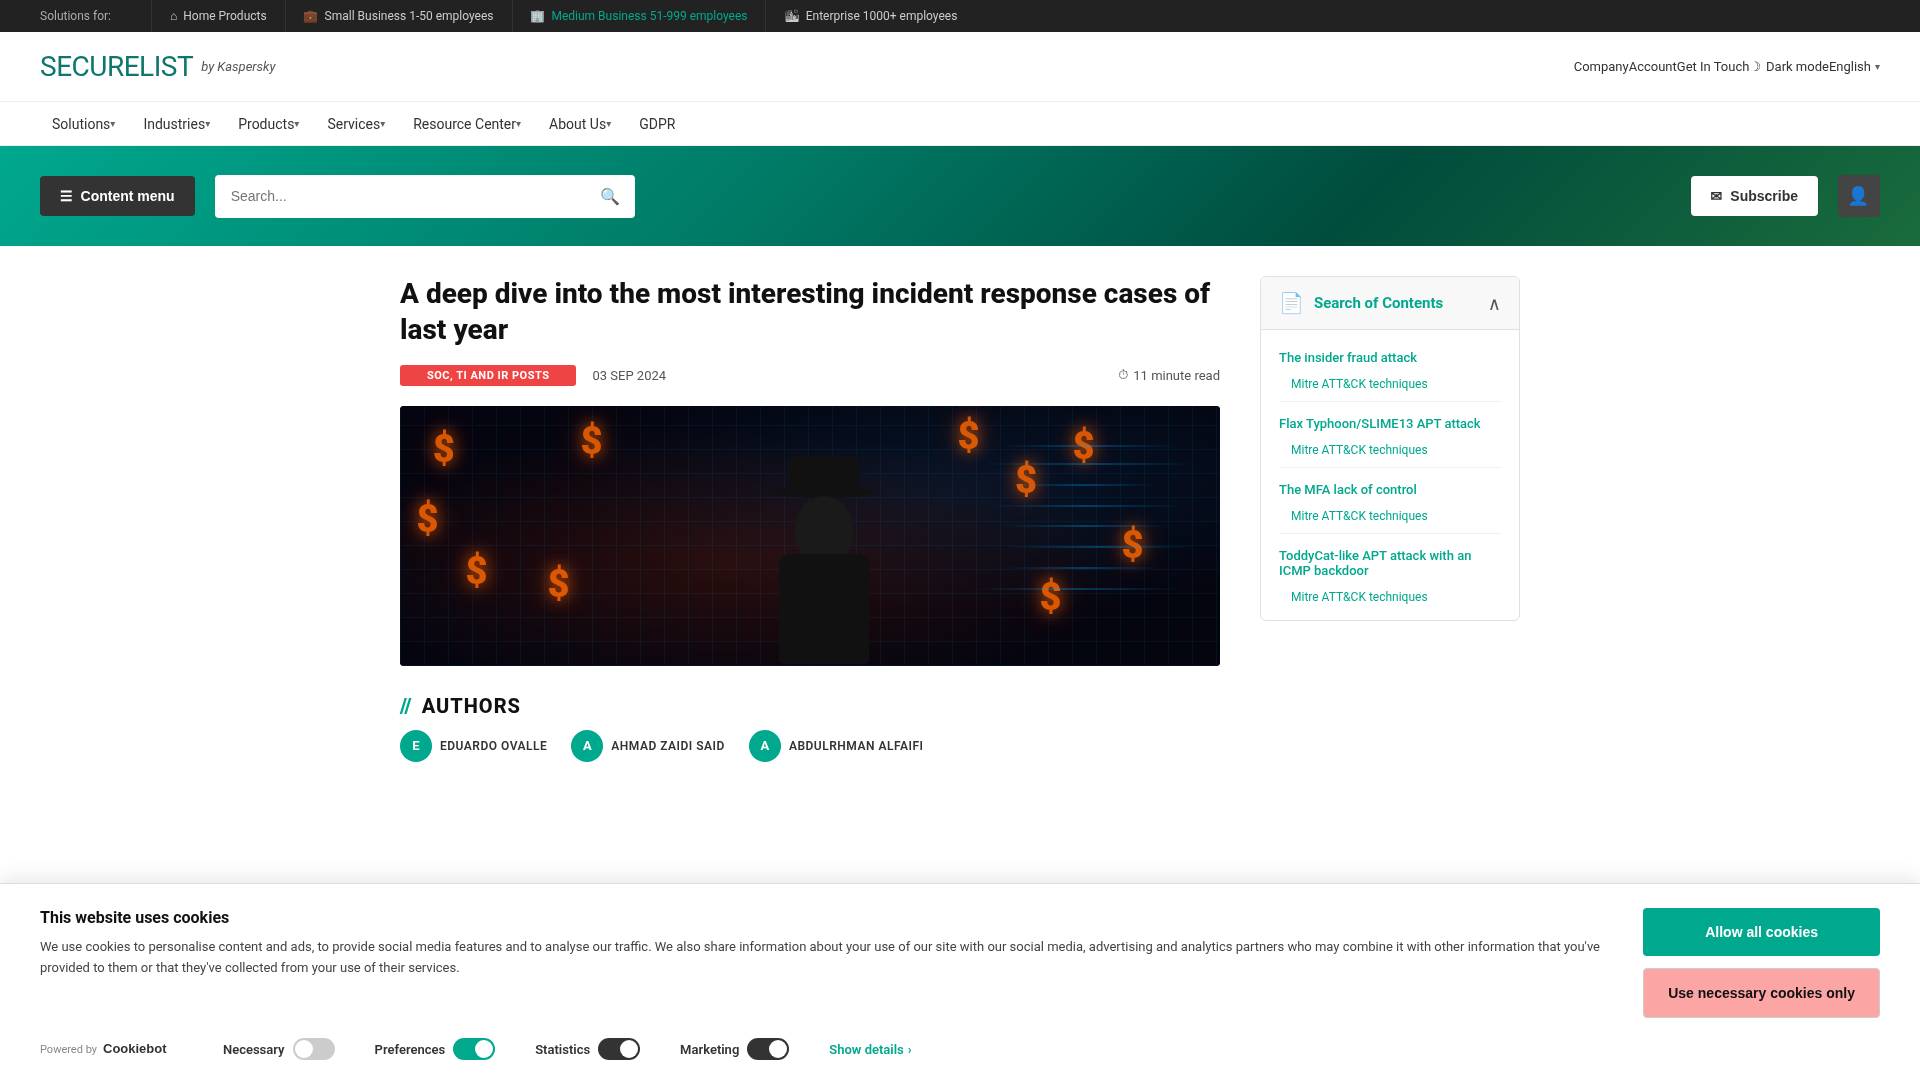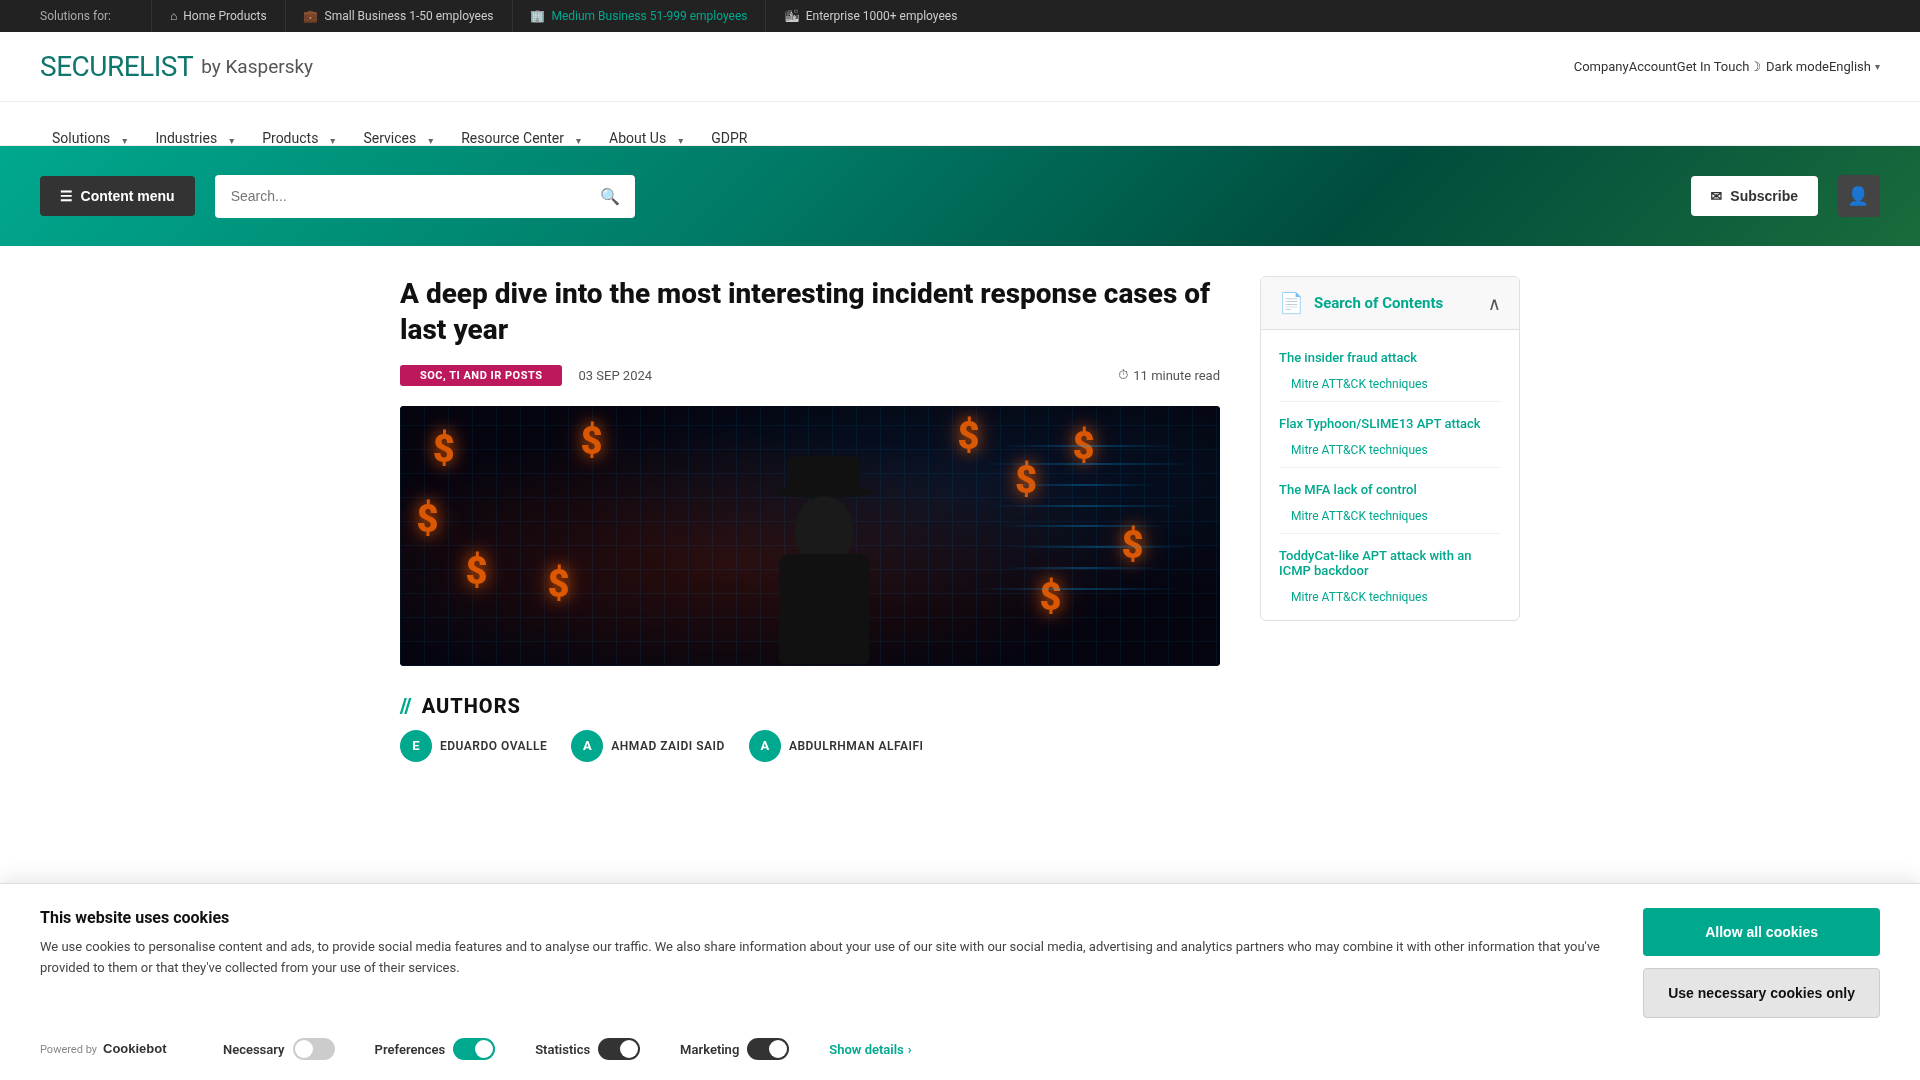--- a/index.html
+++ b/index.html
@@ -9,47 +9,47 @@
     .top-bar { background: #222; color: #aaa; font-size: 12px; padding: 0 40px; height: 32px; display: flex; align-items: center; gap: 30px; }
     .top-bar-item { display: flex; align-items: center; gap: 6px; color: #ccc; cursor: pointer; }
     .top-bar-item.active { color: #00a88e; }
     .top-bar-items { display: flex; gap: 0; margin-left: 10px; }
     .top-bar-item { padding: 0 18px; height: 32px; display: flex; align-items: center; gap: 6px; border-left: 1px solid #333; }
 
     
     .main-nav { display: flex; align-items: center; justify-content: space-between; padding: 0 40px; height: 70px; border-bottom: 1px solid #eee; }
     .logo { display: flex; align-items: center; gap: 8px; text-decoration: none; }
     .logo-text { font-size: 28px; font-weight: 400; color: #0f766e; letter-spacing: -0.5px; }
-    .logo-by { font-size: 19px; color: #555; }
+    .logo-by { font-size: 13px; color: #555; font-style: italic; }
     .nav-right { display: flex; align-items: center; }
     .nav-link { font-size: 13px; color: #333; text-decoration: none; cursor: pointer; }
     .dark-mode-btn { display: flex; align-items: center; gap: 5px; font-size: 13px; color: #333; cursor: pointer; }
     .lang-btn { display: flex; align-items: center; gap: 4px; font-size: 13px; color: #333; cursor: pointer; }
 
     
     .sub-nav { display: flex; align-items: center; padding: 0 40px; height: 44px; border-bottom: 1px solid #eee; gap: 4px; }
-    .sub-nav-item { font-size: 14px; color: #333; padding: 0 12px; height: 44px; display: flex; align-items: flex-end; gap: 12px; cursor: pointer; text-decoration: none; }
+    .sub-nav-item { font-size: 14px; color: #333; padding: 0 12px; height: 44px; display: flex; align-items: center; gap: 0; cursor: pointer; text-decoration: none; }
     .chevron { font-size: 10px; color: #666; }
 
     
     .hero-bar { background: linear-gradient(135deg, #00a88e 0%, #007a66 40%, #004d3d 70%, #1a6b3c 100%); padding: 25px 40px; display: flex; align-items: center; gap: 20px; min-height: 100px; }
     .content-menu-btn { background: #333; color: #fff; border: none; padding: 12px 20px; font-size: 14px; font-weight: 600; cursor: pointer; display: flex; align-items: center; gap: 8px; border-radius: 4px; white-space: nowrap; }
     .search-container { display: flex; flex: 1; max-width: 420px; }
     .search-input { flex: 1; padding: 12px 16px; border: none; font-size: 14px; outline: none; border-radius: 4px 0 0 4px; color: #404040; }
     .search-btn { background: #fff; border: none; padding: 12px 14px; cursor: pointer; border-radius: 0 4px 4px 0; display: flex; align-items: center; }
     .subscribe-btn { background: #fff; color: #333; border: none; padding: 12px 20px; font-size: 14px; font-weight: 600; cursor: pointer; display: flex; align-items: center; gap: 8px; border-radius: 4px; white-space: nowrap; }
     .user-btn { background: #444; color: #fff; border: none; width: 42px; height: 42px; border-radius: 4px; cursor: pointer; display: flex; align-items: center; justify-content: center; font-size: 18px; }
     .hero-spacer { flex: 1; }
 
     
     .article-container { max-width: 1200px; margin: 0 auto; padding: 30px 40px; display: flex; gap: 40px; }
     .article-main { flex: 1; min-width: 0; }
     .article-title { font-size: 28px; font-weight: 800; color: #111; line-height: 1.3; margin-bottom: 16px; }
     .article-meta { display: flex; align-items: center; gap: 16px; margin-bottom: 20px; flex-wrap: wrap; }
-    .tag-badge { background: #be185d; color: #fff; font-size: 11px; font-weight: 700; padding: 4px 20px; border-radius: 3px; letter-spacing: 0.5px; }
+    .tag-badge { background: #ef4444; color: #fff; font-size: 11px; font-weight: 700; padding: 4px 27px; border-radius: 3px; letter-spacing: 0.5px; }
     .article-date { font-size: 13px; color: #555; }
     .read-time { font-size: 13px; color: #555; display: flex; align-items: center; gap: 5px; margin-left: auto; }
 
     
     .authors-section { margin-bottom: 20px; }
     .authors-heading { display: flex; align-items: center; gap: 10px; margin-bottom: 12px; }
     .authors-double-slash { color: #00a88e; font-size: 20px; font-weight: 900; }
     .authors-label { font-size: 20px; font-weight: 800; color: #111; letter-spacing: 1px; }
     .authors-list { display: flex; gap: 24px; flex-wrap: wrap; }
     .author-item { display: flex; align-items: center; gap: 8px; }
@@ -72,21 +72,21 @@
     .toc-divider { height: 1px; background: #f0f0f0; margin: 6px 18px; }
 
     
     .cookie-overlay { position: fixed; bottom: 0; left: 0; right: 0; background: #fff; border-top: 1px solid #ddd; z-index: 1000; padding: 24px 40px 20px; box-shadow: 0 -4px 20px rgba(0,0,0,0.1); }
     .cookie-top { display: flex; gap: 40px; align-items: flex-start; margin-bottom: 20px; }
     .cookie-content { flex: 1; }
     .cookie-title { font-size: 16px; font-weight: 700; color: #111; margin-bottom: 10px; }
     .cookie-text { font-size: 13px; color: #444; line-height: 1.6; }
     .cookie-btns { display: flex; flex-direction: column; gap: 12px; min-width: 220px; }
     .allow-all-btn { background: #00a88e; color: #fff; border: none; padding: 16px 24px; font-size: 14px; font-weight: 600; cursor: pointer; border-radius: 4px; text-align: center; white-space: nowrap; }
-    .necessary-btn { background: #e5e5e5; color: #111; border: 1px solid #ccc; padding: 16px 24px; font-size: 14px; font-weight: 600; cursor: pointer; border-radius: 4px; text-align: center; white-space: nowrap; }
+    .necessary-btn { background: #fca5a5; color: #111; border: 1px solid #ccc; padding: 16px 24px; font-size: 14px; font-weight: 600; cursor: pointer; border-radius: 4px; text-align: center; white-space: nowrap; }
     .cookie-controls { display: flex; align-items: center; gap: 40px; flex-wrap: wrap; }
     .cookiebot-credit { display: flex; align-items: center; gap: 6px; }
     .powered-by-text { font-size: 11px; color: #888; }
     .cookiebot-logo { font-size: 13px; font-weight: 700; color: #333; }
     .cookie-toggle-group { display: flex; align-items: center; gap: 8px; }
     .cookie-toggle-label { font-size: 13px; font-weight: 600; color: #333; }
     .toggle { display: inline-block; width: 42px; height: 22px; background: #ccc; border-radius: 11px; position: relative; cursor: pointer; transition: background 0.2s; }
     .toggle.on { background: #00a88e; }
     .toggle.dark { background: #333; }
     .toggle-knob { position: absolute; top: 2px; width: 18px; height: 18px; background: #fff; border-radius: 50%; transition: left 0.2s; }

